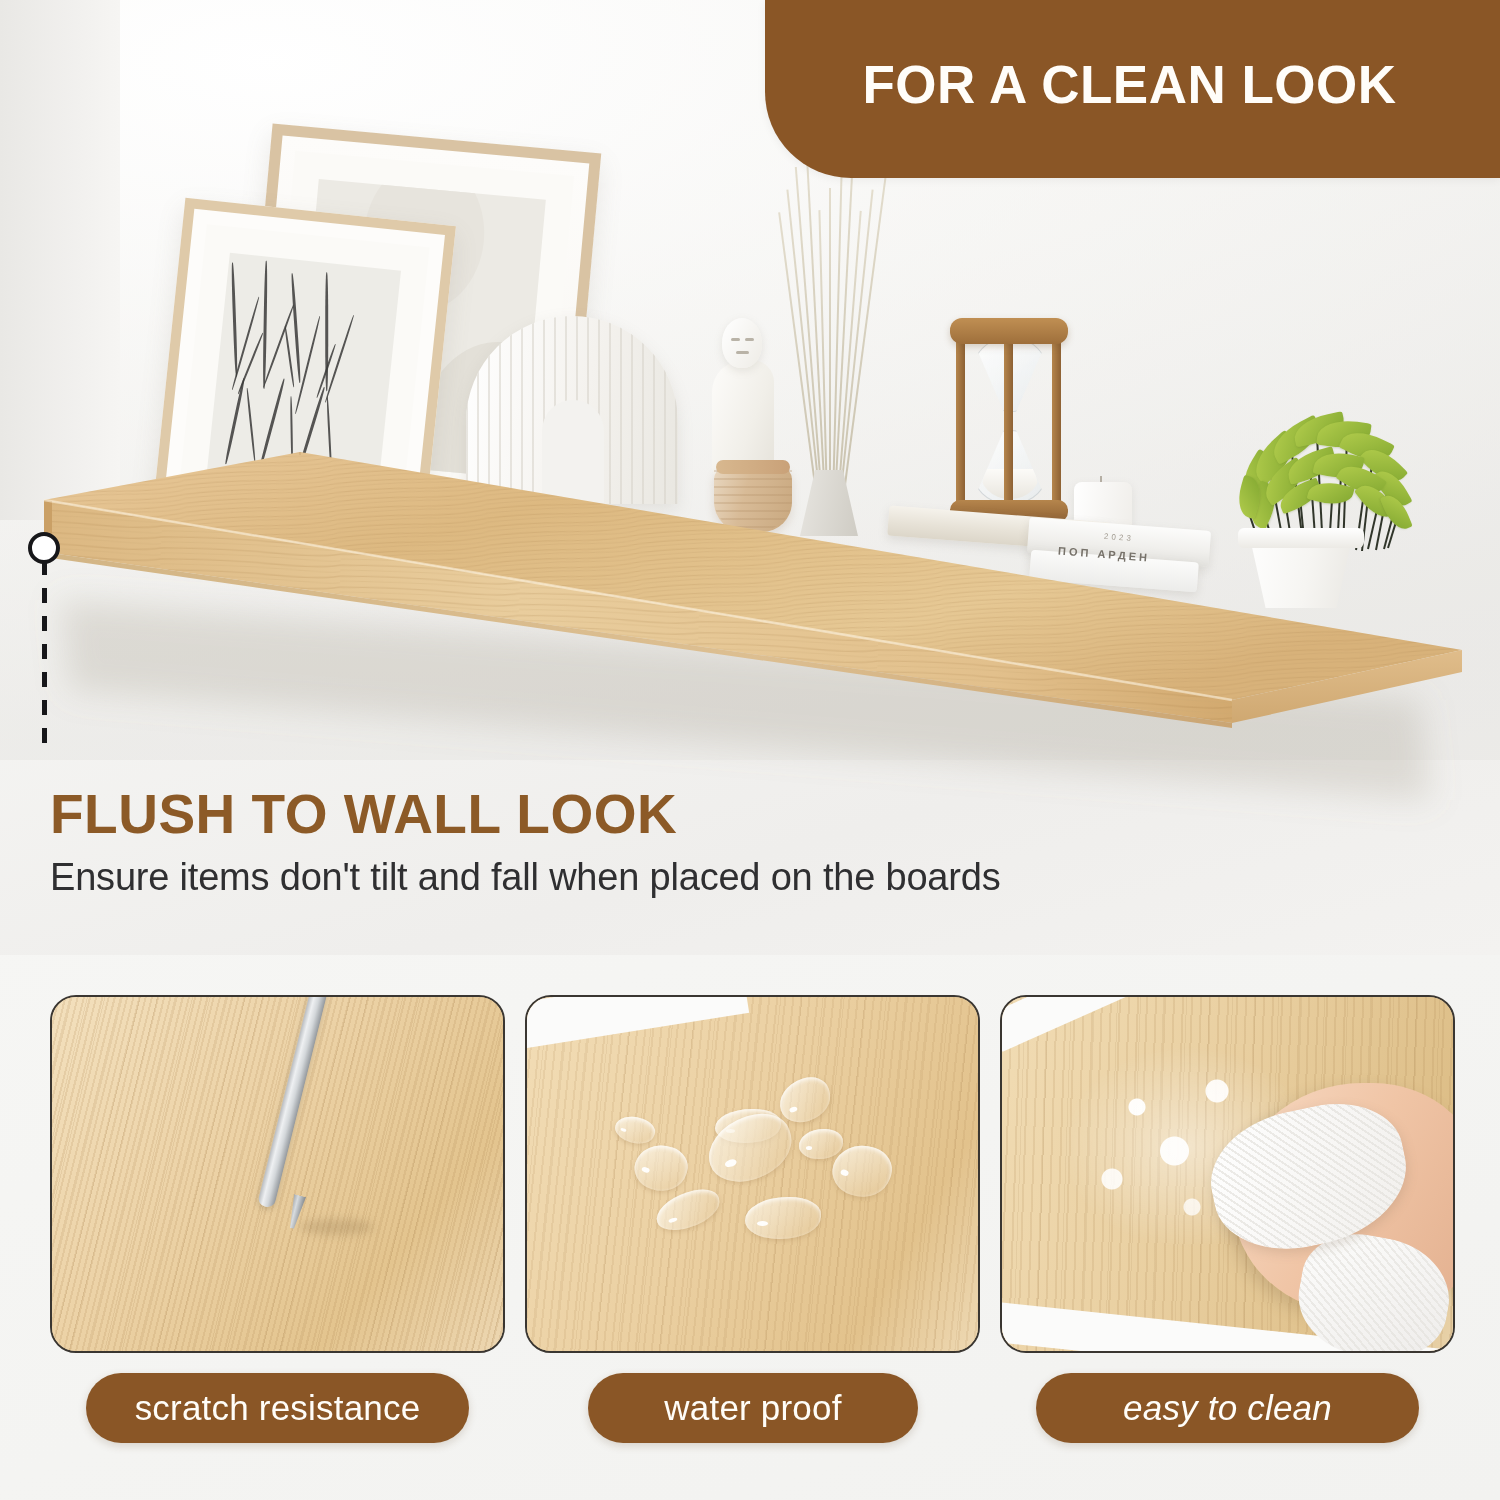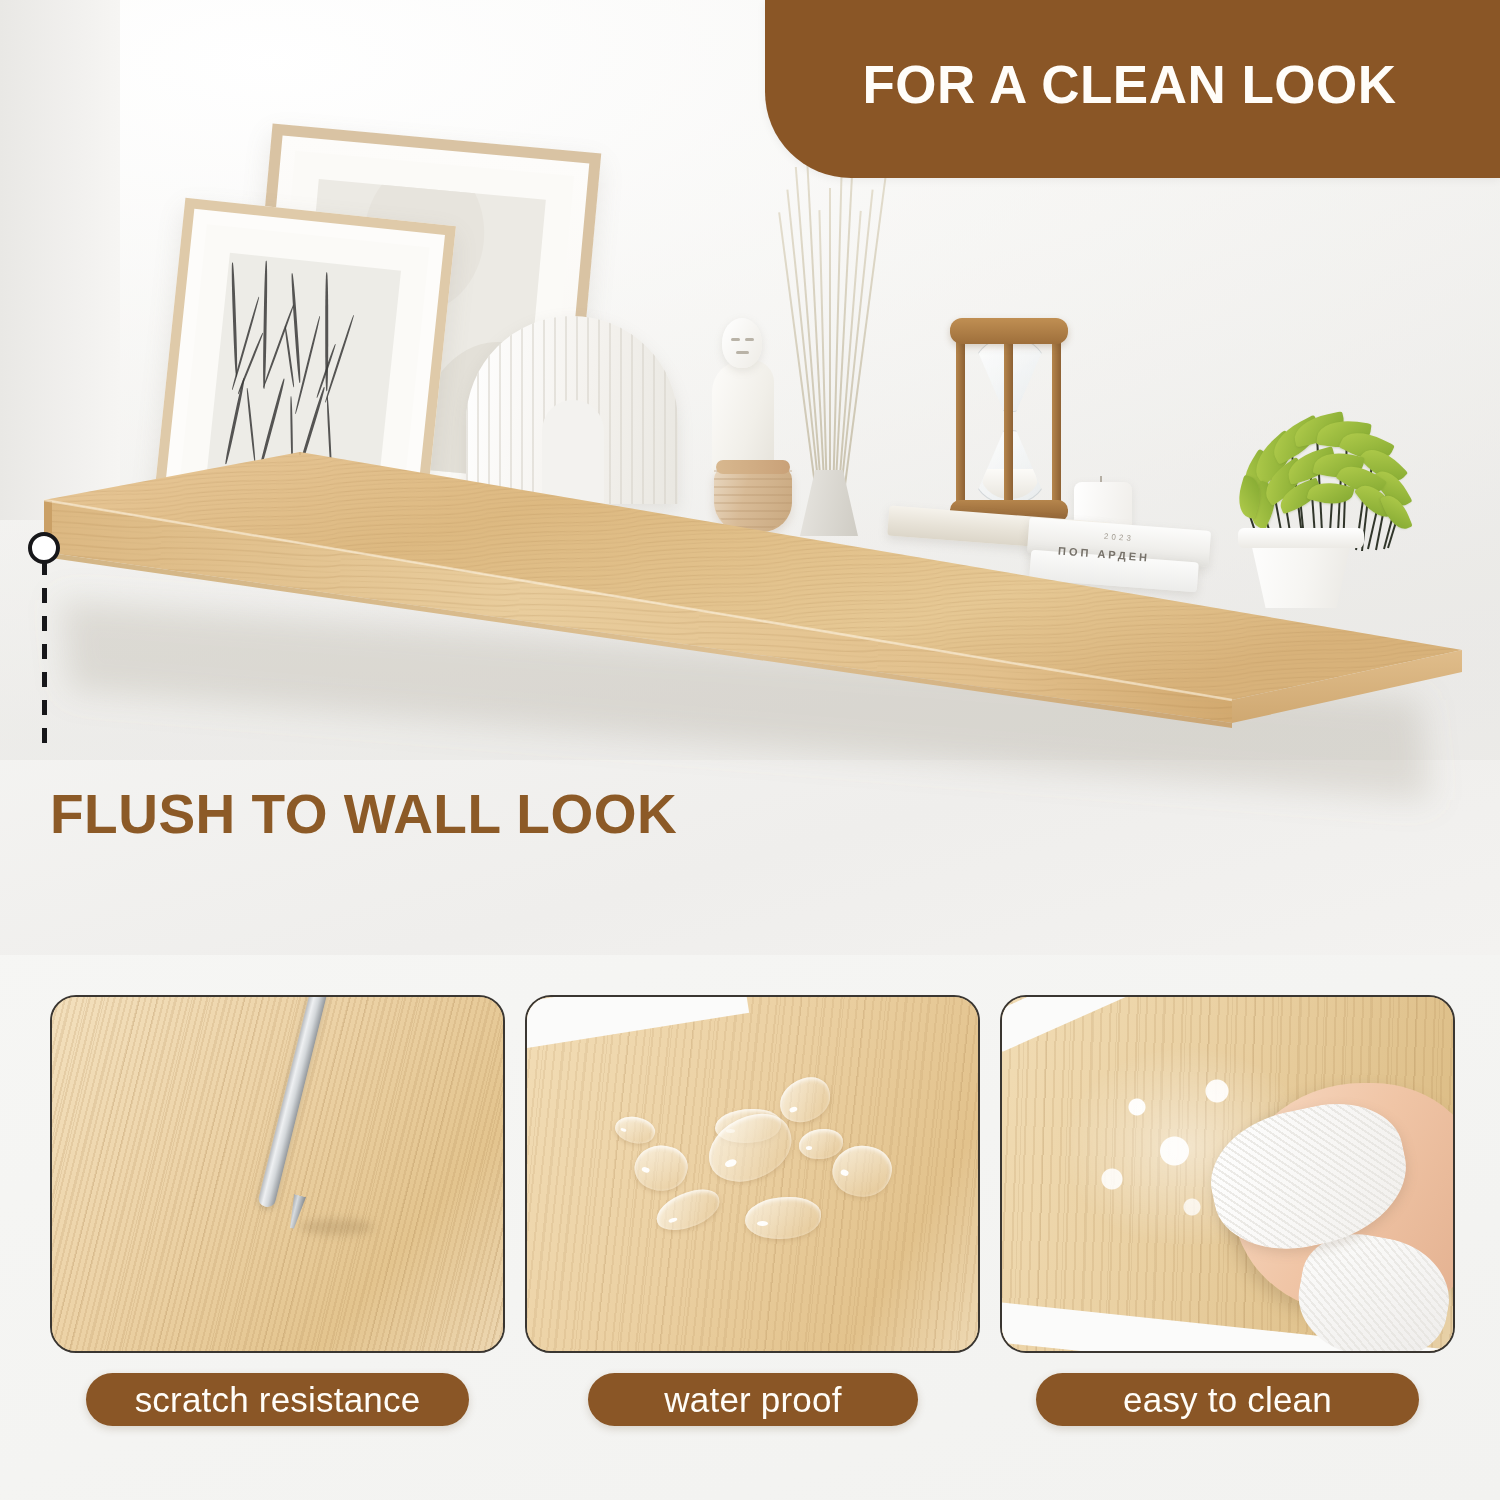--- a/index.html
+++ b/index.html
@@ -207,27 +207,27 @@
       background:
         repeating-linear-gradient(46deg, rgba(226,224,219,.65) 0 2px, rgba(255,255,255,0) 2px 6px),
         linear-gradient(120deg,#ffffff,#f1efec);
       box-shadow:0 4px 12px rgba(130,110,85,.22);}
   .cloth2{position:absolute;right:4px;bottom:-6px;width:150px;height:120px;transform:rotate(10deg);
       border-radius:40% 48% 44% 46%;
       background:repeating-linear-gradient(40deg, rgba(226,224,219,.6) 0 2px, rgba(255,255,255,0) 2px 6px),
         linear-gradient(140deg,#fdfdfc,#eeecea);}
 
   
-  .pill{position:absolute;top:378px;height:53px;border-radius:35px;background:#8a5626;
+  .pill{position:absolute;top:378px;height:70px;border-radius:35px;background:#8a5626;
       display:flex;align-items:center;justify-content:center;
       color:#fffdf8;font-size:35px;letter-spacing:.2px;
       box-shadow:0 3px 9px rgba(90,60,25,.18);}
   .pill1{left:86px;width:383px;}
   .pill2{left:588px;width:330px;}
-  .pill3{left:1036px;width:383px;}
+  .pill3{left:1036px;width:383px;font-style:italic;}
 </style>
 </head>
 <body>
 
 <div class="stage">
 
   <div class="hero">
     <div class="wall-shade"></div>
     <div class="wall-corner"></div>
 
@@ -408,20 +408,21 @@
 
       <path d="M44 500 L1232 700" stroke="rgba(255,246,228,.55)" stroke-width="2.5" fill="none"></path>
 
       <path d="M300 452 L300 455" stroke="rgba(150,110,60,.3)" stroke-width="1"></path>
     </svg>
 
     <div class="dash"></div>
     <div class="dot"></div>
 
     <div class="cap-title">FLUSH TO WALL LOOK</div>
+    <div class="cap-sub">Ensure items don't tilt and fall when placed on the boards</div>
   </div>
 
   <div class="banner">
     <div class="banner-txt">
       <span>FOR A CLEAN LOOK</span>
     </div>
   </div>
 
   <div class="panels">
 

